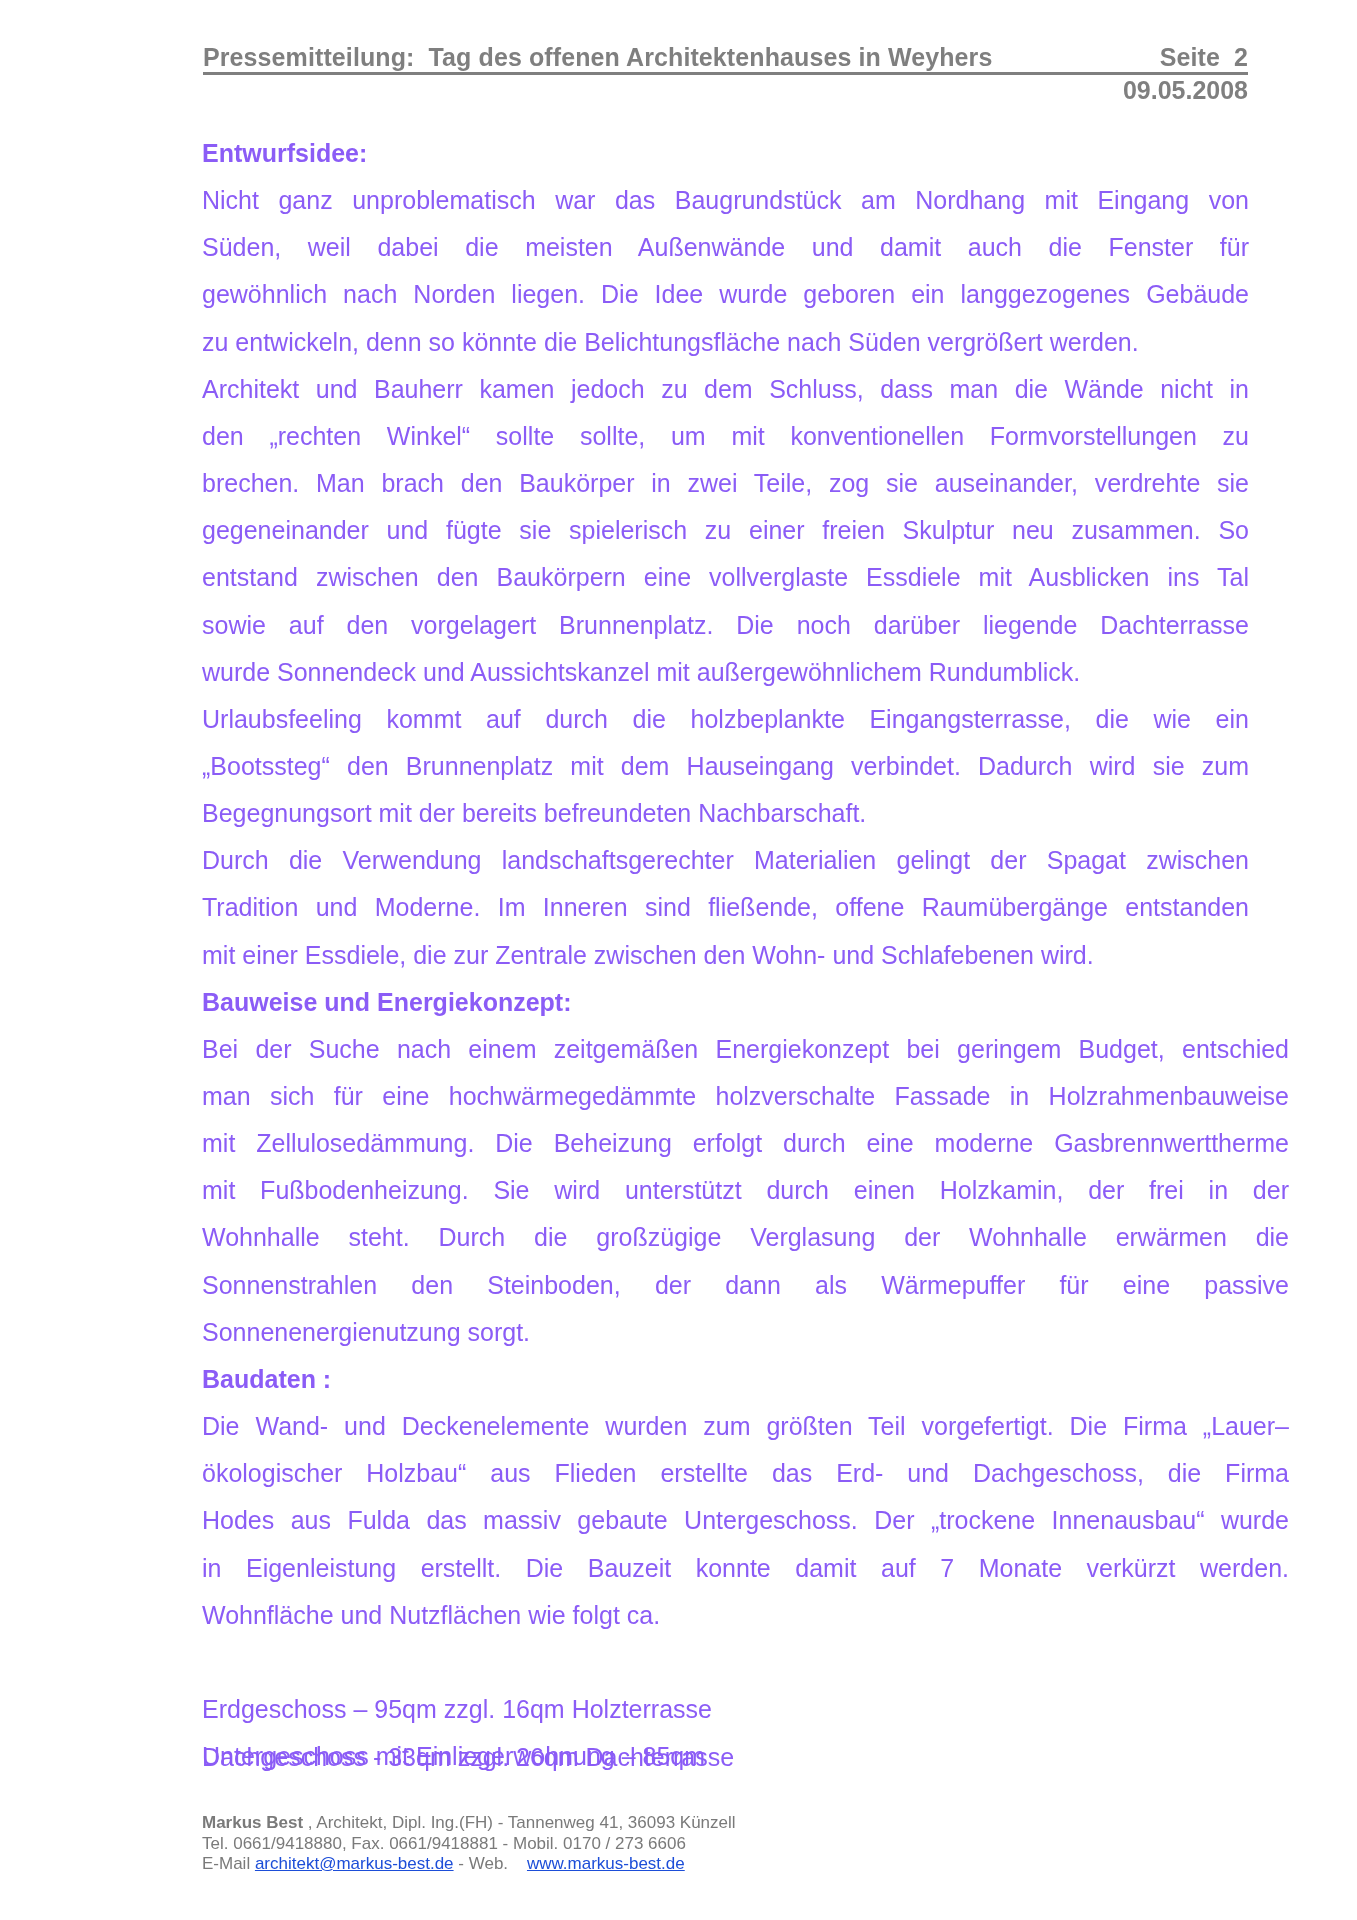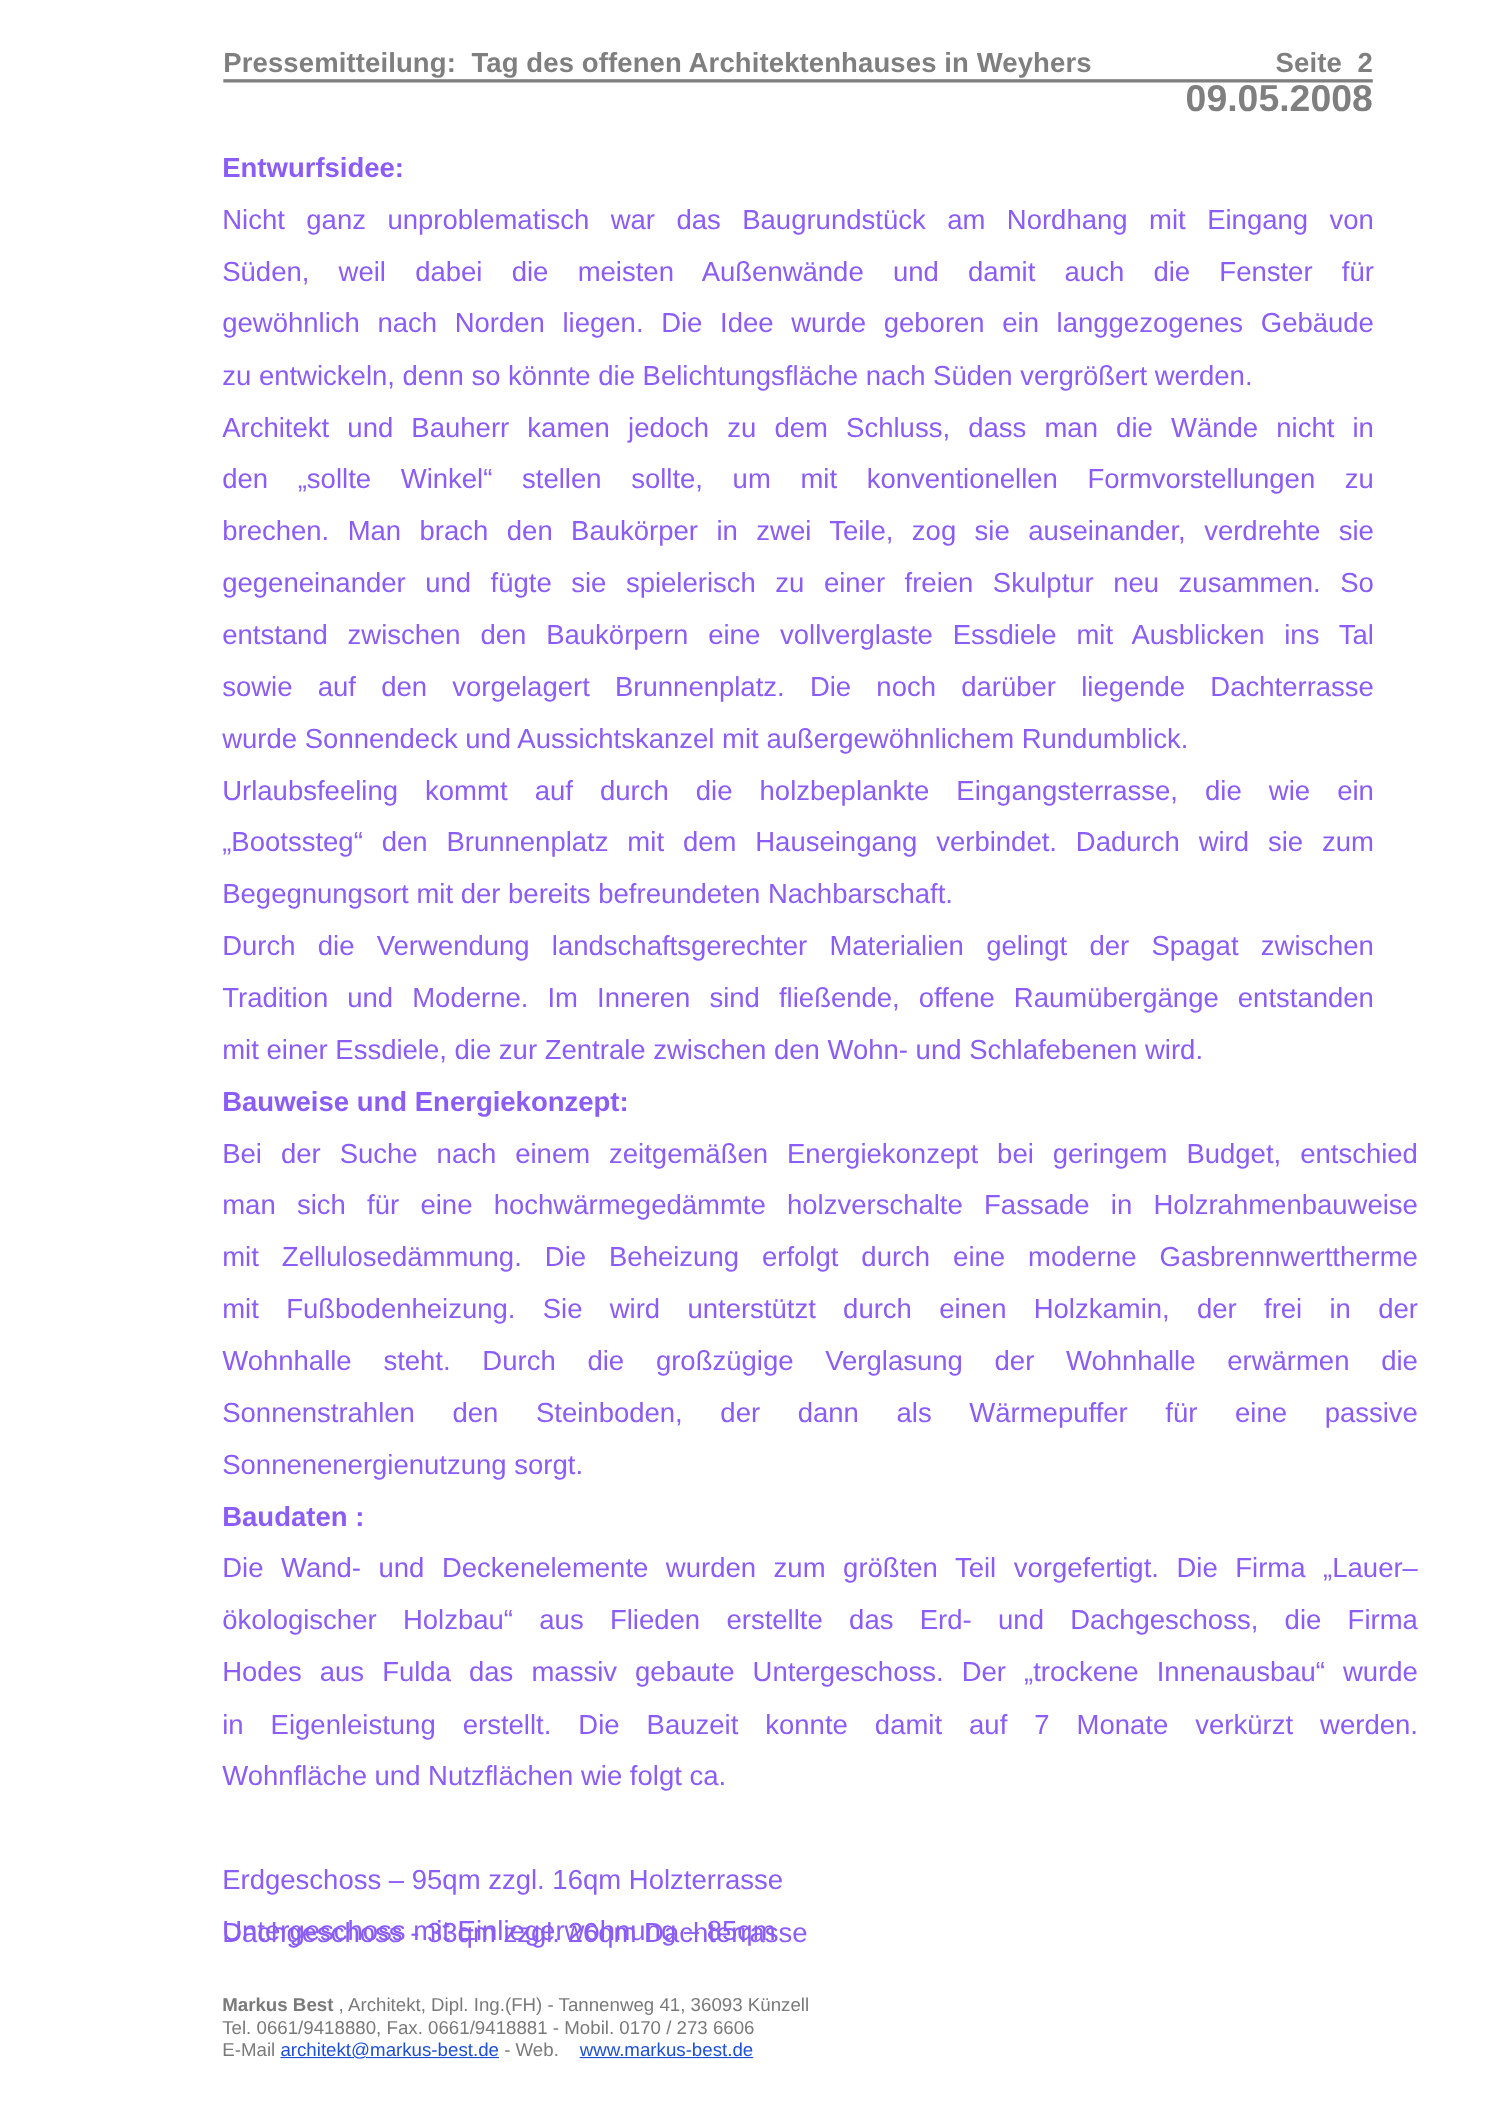--- a/index.html
+++ b/index.html
@@ -48,21 +48,21 @@
       right: 0;
       top: 2px;
       white-space: pre;
     }
     .hdr-date {
       position: absolute;
       right: 149px;
       top: 75px;
       color: #7f7f7f;
       font-weight: bold;
-      font-size: 34px;
+      font-size: 25px;
       line-height: 30px;
     }
 
     
     .body-area {
       position: absolute;
       left: 162px;
       top: 0;
     }
     .ln {
@@ -114,21 +114,21 @@
   </div>
   <div class="hdr-date">09.05.2008</div>
 
   <div class="body-area" id="body-area">
       <div class="ln h" style="top: 137px;">Entwurfsidee:</div>
       <div class="ln w1 j" style="top: 184.15px;">Nicht ganz unproblematisch war das Baugrundstück am Nordhang mit Eingang von</div>
       <div class="ln w1 j" style="top: 231.3px;">Süden, weil dabei die meisten Außenwände und damit auch die Fenster für</div>
       <div class="ln w1 j" style="top: 278.45px;">gewöhnlich nach Norden liegen. Die Idee wurde geboren ein langgezogenes Gebäude</div>
       <div class="ln w1" style="top: 325.6px;">zu entwickeln, denn so könnte die Belichtungsfläche nach Süden vergrößert werden.</div>
       <div class="ln w1 j" style="top: 372.75px;">Architekt und Bauherr kamen jedoch zu dem Schluss, dass man die Wände nicht in</div>
-      <div class="ln w1 j" style="top: 419.9px;">den „sollte Winkel“ stellen sollte, um mit konventionellen Formvorstellungen zu</div>
+      <div class="ln w1 j" style="top: 419.9px;">den „rechten Winkel“ sollte sollte, um mit konventionellen Formvorstellungen zu</div>
       <div class="ln w1 j" style="top: 467.05px;">brechen.  Man brach den Baukörper in zwei Teile, zog sie auseinander, verdrehte sie</div>
       <div class="ln w1 j" style="top: 514.2px;">gegeneinander und fügte sie spielerisch zu einer freien Skulptur neu zusammen. So</div>
       <div class="ln w1 j" style="top: 561.35px;">entstand zwischen den Baukörpern eine vollverglaste Essdiele mit Ausblicken ins Tal</div>
       <div class="ln w1 j" style="top: 608.5px;">sowie auf den vorgelagert Brunnenplatz. Die noch darüber liegende Dachterrasse</div>
       <div class="ln w1" style="top: 655.65px;">wurde Sonnendeck und Aussichtskanzel mit außergewöhnlichem Rundumblick.</div>
       <div class="ln w1 j" style="top: 702.8px;">Urlaubsfeeling kommt auf durch die holzbeplankte Eingangsterrasse, die wie ein</div>
       <div class="ln w1 j" style="top: 749.95px;">„Bootssteg“ den Brunnenplatz mit dem Hauseingang verbindet. Dadurch wird sie zum</div>
       <div class="ln w1" style="top: 797.1px;">Begegnungsort mit der bereits befreundeten Nachbarschaft.</div>
       <div class="ln w1 j" style="top: 844.25px;">Durch die Verwendung landschaftsgerechter Materialien gelingt der Spagat zwischen</div>
       <div class="ln w1 j" style="top: 891.4px;">Tradition und Moderne. Im Inneren sind fließende, offene Raumübergänge entstanden</div>

